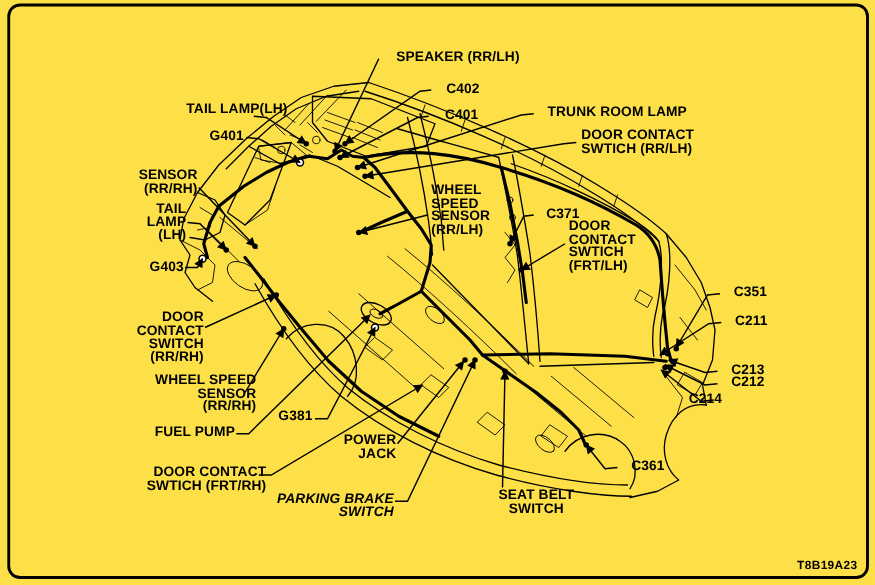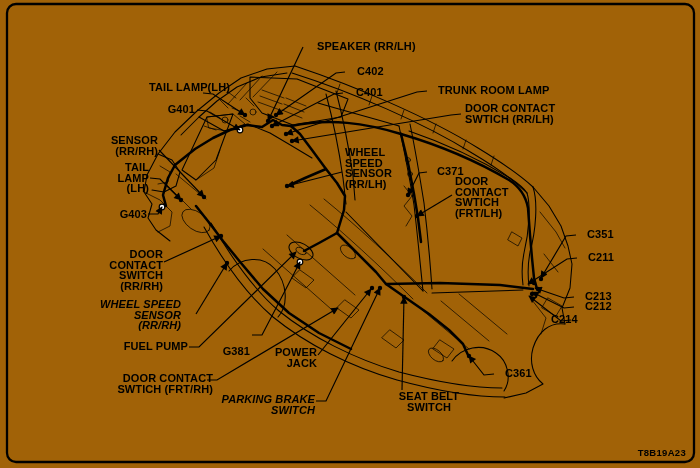--- a/index.html
+++ b/index.html
@@ -1,17 +1,17 @@
 <!DOCTYPE html>
 <html><head>
 <meta charset="utf-8">
 <style>
   html,body { margin:0; padding:0; background:#e8e8e8; }
   #stage {
-    position:relative; width:700px; height:468px; background:#a16207;
+    position:relative; width:700px; height:468px; background:#fde047;
     font-family:"Liberation Sans", sans-serif; overflow:hidden;
   }
   #art, #leaders { position:absolute; left:0; top:0; }
   #label-layer { position:absolute; left:0; top:0; width:700px; height:468px; pointer-events:none; }
   .label {
     position:absolute;
     font:700 11px/10.5px "Liberation Sans", sans-serif;
     color:#000; white-space:nowrap; letter-spacing:0.1px;
   }
   .label.align-right  { transform:translateX(-100%); text-align:right; }
@@ -222,33 +222,33 @@
       </div>
       <div class="label align-right" style="left: 147px; top: 209px;">
         <div>G403</div>
       </div>
       <div class="label align-right" style="left: 163px; top: 249px;">
         <div>DOOR</div>
         <div>CONTACT</div>
         <div>SWITCH</div>
         <div>(RR/RH)</div>
       </div>
-      <div class="label align-right" style="left: 181px; top: 299px; font-style: italic;">
+      <div class="label align-right" style="left: 205px; top: 299px;">
         <div>WHEEL SPEED</div>
         <div>SENSOR</div>
         <div>(RR/RH)</div>
       </div>
       <div class="label align-right" style="left: 188px; top: 341px;">
         <div>FUEL PUMP</div>
       </div>
       <div class="label align-right" style="left: 213px; top: 373px;">
         <div>DOOR CONTACT</div>
         <div>SWTICH (FRT/RH)</div>
       </div>
-      <div class="label align-right" style="left: 250px; top: 346px;">
+      <div class="label align-right" style="left: 250px; top: 328px;">
         <div>G381</div>
       </div>
       <div class="label align-right" style="left: 317px; top: 347px;">
         <div>POWER</div>
         <div>JACK</div>
       </div>
       <div class="label align-right" style="left: 315px; top: 394px; font-style: italic;">
         <div>PARKING BRAKE</div>
         <div>SWITCH</div>
       </div>

